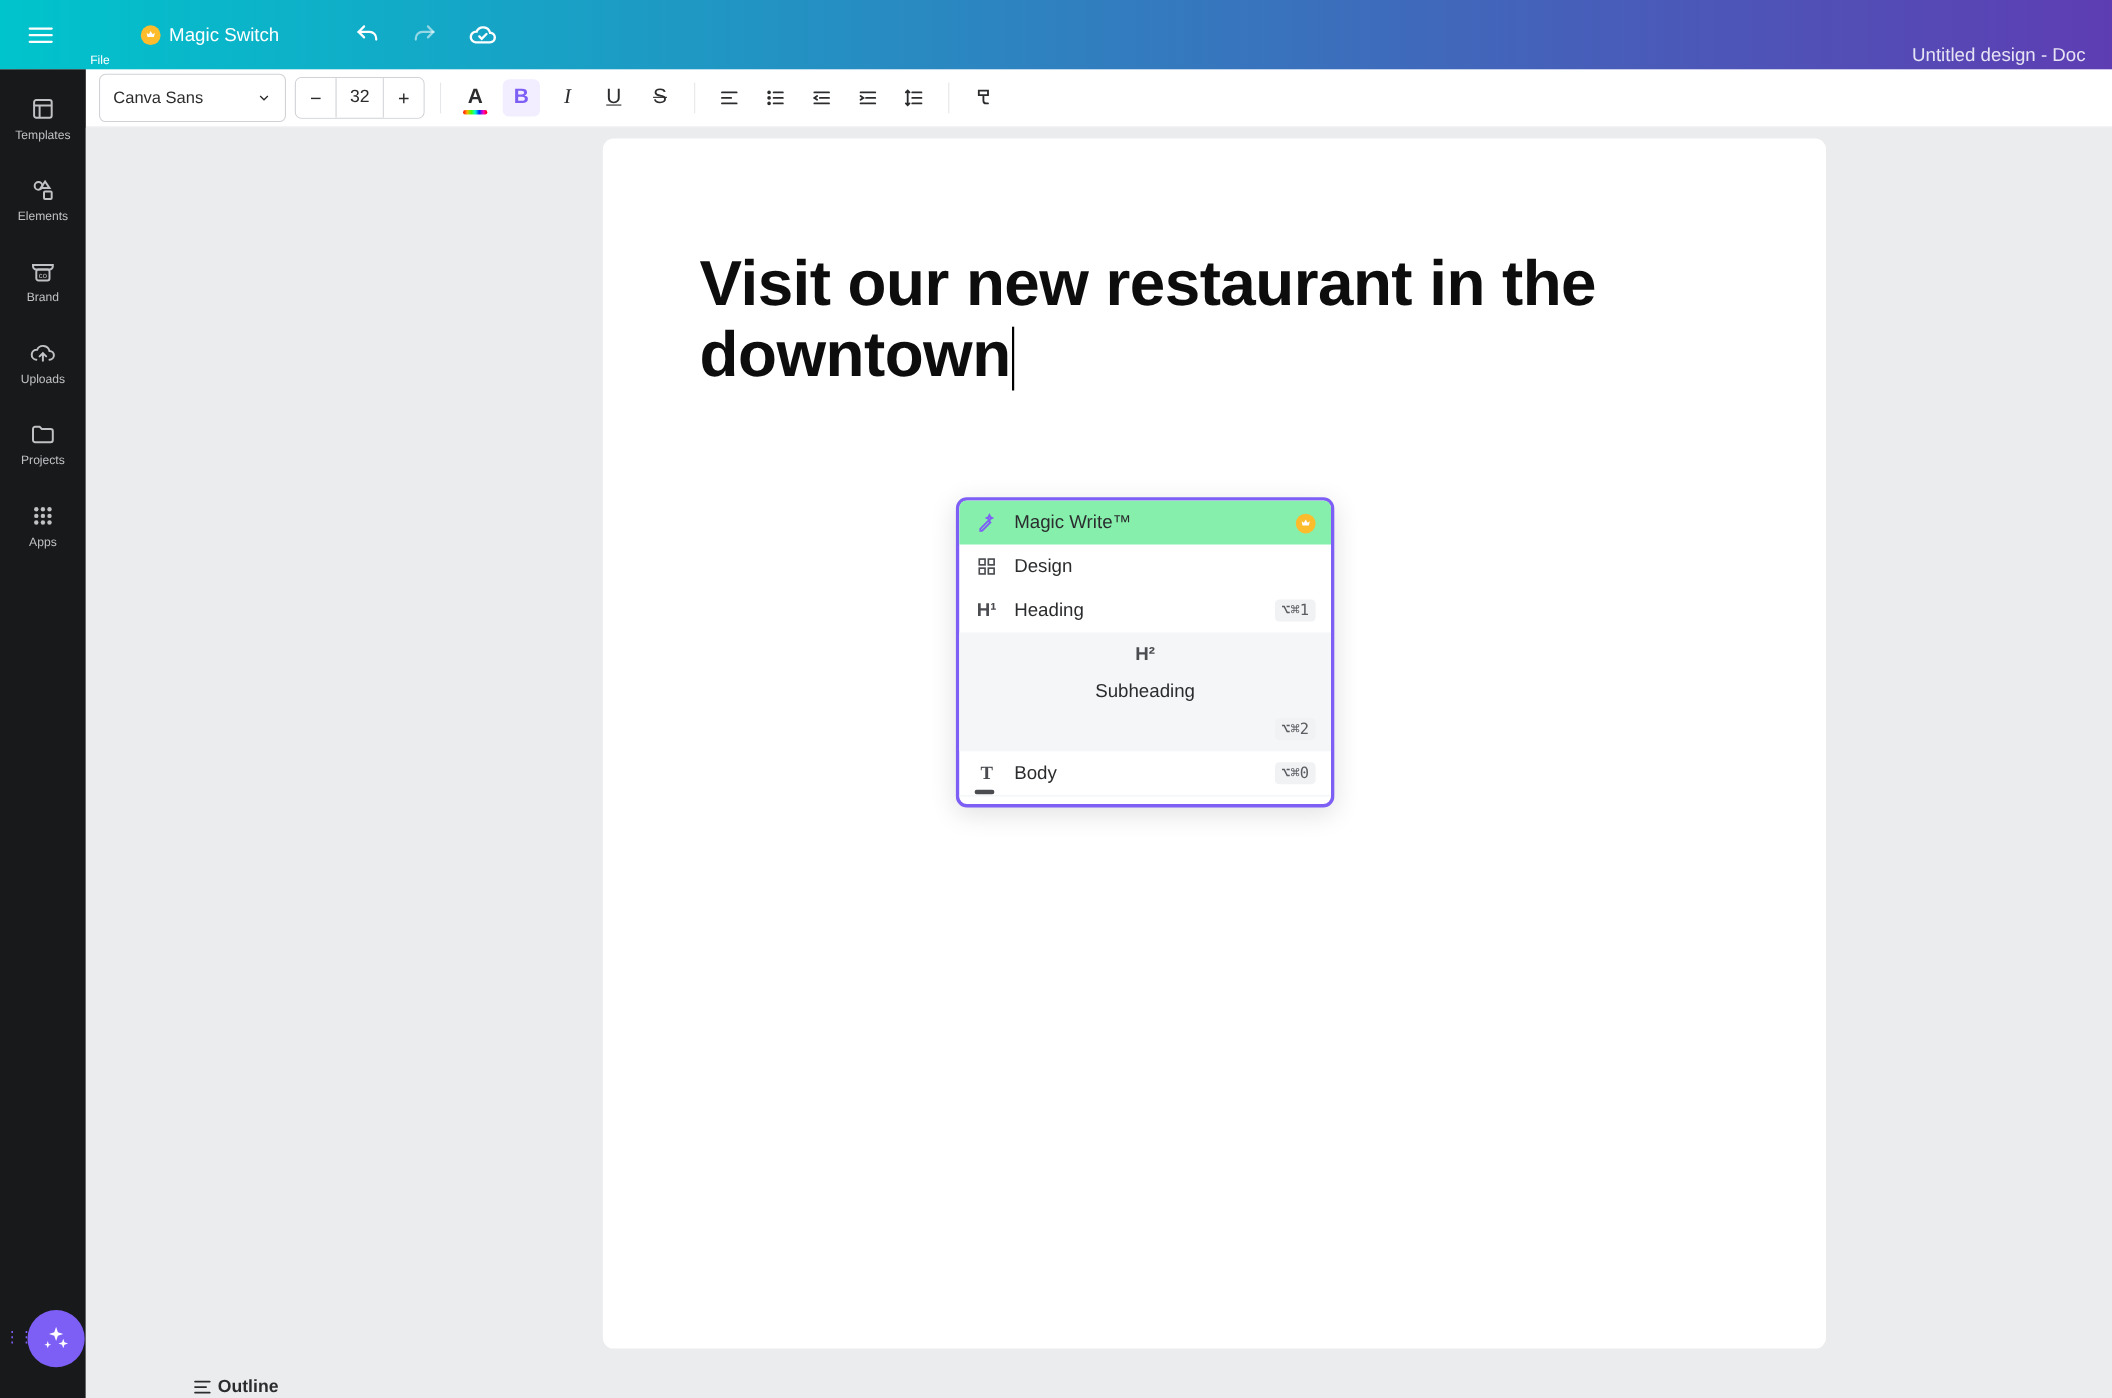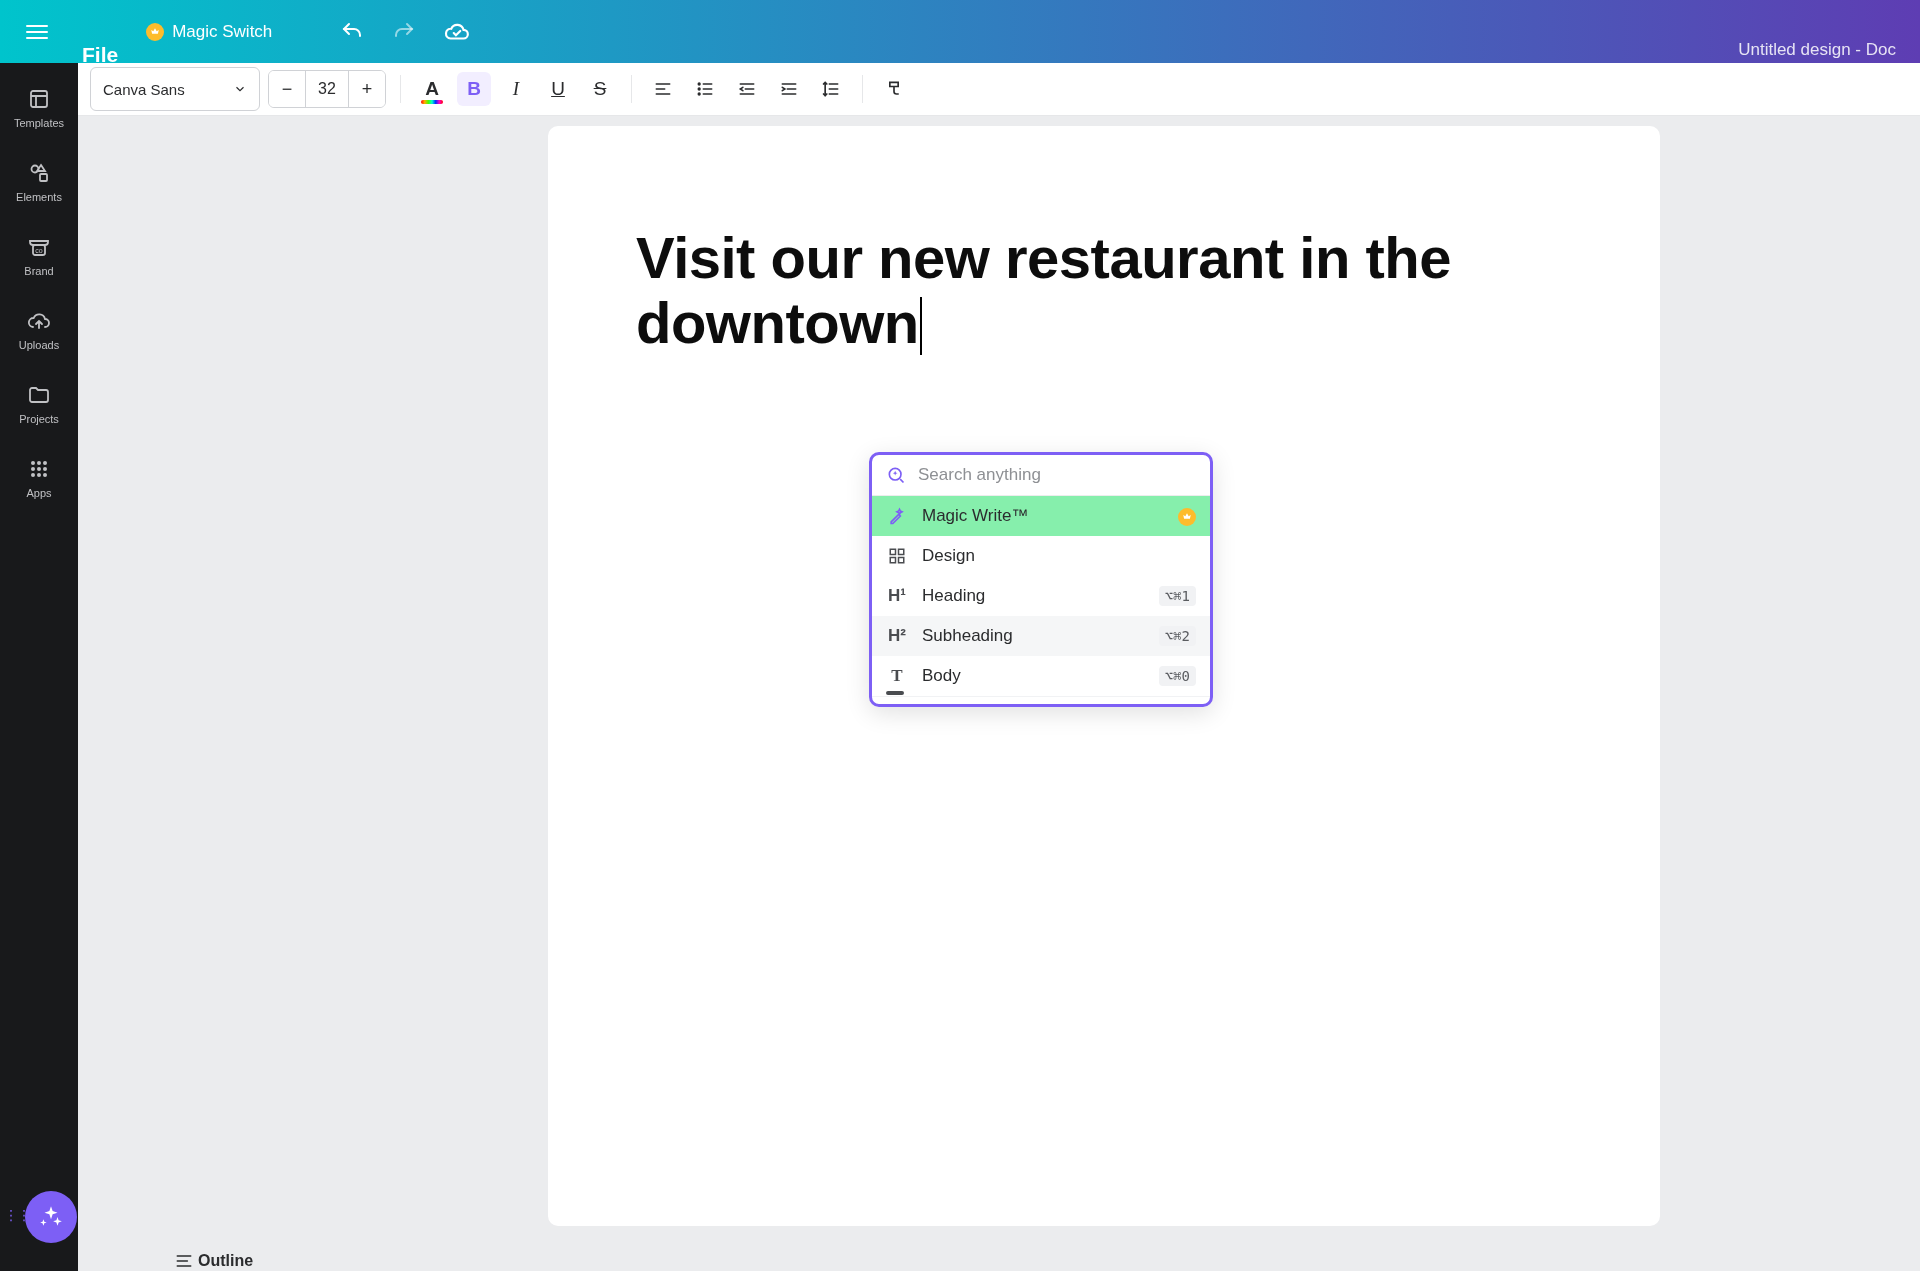--- a/index.html
+++ b/index.html
@@ -2,21 +2,21 @@
 <html><head>
 <meta charset="utf-8">
 <style>
 * { margin: 0; padding: 0; box-sizing: border-box; font-family: -apple-system, BlinkMacSystemFont, 'Segoe UI', sans-serif; }
 body { width: 1920px; height: 1271px; overflow: hidden; background: #fff; position: relative; }
 
 .top-bar { height: 63px; background: linear-gradient(90deg, #00c4cc 0%, #5e3db3 100%); display: flex; align-items: center; padding: 0 20px; color: #fff; position: relative; }
 .top-bar-left { display: flex; align-items: center; gap: 28px; }
 .hamburger { display: flex; flex-direction: column; gap: 4px; cursor: pointer; padding: 6px; }
 .hamburger span { width: 22px; height: 2px; background: #fff; border-radius: 1px; }
-.file-btn { font-size: 21px; font-weight: 700; cursor: pointer; margin-top: 46px; }
+.file-btn { font-size: 11px; font-weight: 400; cursor: pointer; margin-top: 46px; }
 .magic-switch { display: flex; align-items: center; gap: 8px; font-size: 17px; font-weight: 500; cursor: pointer; }
 .crown-small { width: 18px; height: 18px; border-radius: 50%; background: #fdbc2c; display: inline-flex; align-items: center; justify-content: center; font-size: 10px; }
 .top-icons { display: flex; align-items: center; gap: 28px; margin-left: 40px; }
 .top-icon { cursor: pointer; display: flex; }
 .design-title { position: absolute; right: 24px; font-size: 17px; color: rgba(255,255,255,0.85); margin-top: 36px; }
 
 .main-wrap { display: flex; height: calc(100% - 63px); }
 .sidebar { width: 78px; background: #18191b; display: flex; flex-direction: column; align-items: center; padding-top: 14px; gap: 12px; position: relative; }
 .side-item { width: 68px; display: flex; flex-direction: column; align-items: center; gap: 6px; padding: 10px 0; cursor: pointer; color: #c0c1c4; border-radius: 8px; }
 .side-label { font-size: 11px; }
@@ -39,21 +39,21 @@
 .page { position: absolute; left: 470px; top: 10px; width: 1112px; min-height: 1100px; background: #fff; border-radius: 10px; padding: 100px 88px; }
 .doc-heading { font-size: 58px; font-weight: 800; line-height: 1.12; color: #0d0d0d; letter-spacing: -0.5px; }
 .cursor-caret { display: inline-block; width: 2px; height: 58px; background: #000; vertical-align: text-bottom; margin-left: 1px; }
 
 .popup { position: absolute; left: 791px; top: 336px; width: 344px; background: #fff; border: 3px solid #7d5ff5; border-radius: 10px; box-shadow: 0 6px 24px rgba(0,0,0,0.12); overflow: hidden; }
 .popup-search { display: flex; align-items: center; gap: 12px; padding: 10px 14px; border-bottom: 1px solid #eceded; }
 .popup-search input { border: none; outline: none; font-size: 17px; flex: 1; color: #2b2c2e; }
 .popup-search input::placeholder { color: #8e9094; }
 .popup-item { display: flex; align-items: center; gap: 14px; padding: 10px 14px; cursor: pointer; font-size: 17px; color: #2b2c2e; }
 .popup-item.highlight { background: #86efac; align-items: flex-end; }
-.popup-item.hover { background: #f5f6f7; }
+.popup-item.hover { background: #f5f6f7; flex-direction: column; }
 .popup-item .shortcut { margin-left: auto; font-size: 14px; color: #5a5c60; background: #f1f2f4; padding: 2px 6px; border-radius: 4px; font-family: ui-monospace, monospace; }
 .crown-badge { margin-left: auto; width: 18px; height: 18px; border-radius: 50%; background: #fdbc2c; display: flex; align-items: center; justify-content: center; }
 .popup-icon { width: 22px; display: flex; justify-content: center; font-weight: 700; color: #4a4c50; }
 .popup-peek { height: 8px; border-top: 1px solid #f1f2f4; display:flex; align-items:flex-start; padding: 0 14px;}
 .popup-peek-icon { width: 18px; height: 4px; border: 2px solid #4a4c50; border-radius: 2px; margin-top: -6px;}
 
 .outline-bar { position: absolute; left: 96px; bottom: 0px; display: flex; align-items: center; gap: 4px; color: #2b2c2e; font-weight: 600; font-size: 16px; }
 
 svg { display: block; }
 </style>
@@ -227,28 +227,20 @@
           </svg>
       </div>
     </div>
 
     <div class="canvas-area">
       <div class="page">
         <h1 class="doc-heading"><span>Visit our new restaurant in the downtown</span><span class="cursor-caret"></span></h1>
       </div>
 
       <div class="popup">
-        <div class="popup-search">
-          <svg width="20" height="20" viewBox="0 0 24 24" fill="none" stroke="#7d5ff5" stroke-width="2">
-              <circle cx="11" cy="11" r="7"></circle>
-              <path d="M21 21l-4-4"></path>
-              <path d="M11 7l.8 2 2 .8-2 .8-.8 2-.8-2-2-.8 2-.8z" fill="#7d5ff5" stroke="none"></path>
-            </svg>
-          <input type="text" placeholder="Search anything" style="">
-        </div>
         <div class="popup-item highlight">
           <span class="popup-icon">
             <svg width="20" height="20" viewBox="0 0 24 24" fill="none" stroke="#7d5ff5" stroke-width="2">
                 <path d="M15 4l1 2 2 1-2 1-1 2-1-2-2-1 2-1 1-2zM5 19l9-9 2 2-9 9H5v-2z"></path>
               </svg>
           </span>
           <span>Magic Write™</span>
           <span class="crown-badge">
             <svg width="10" height="10" viewBox="0 0 24 24" fill="#fff">
                 <path d="M5 16l-2-9 5 3 4-7 4 7 5-3-2 9H5z"></path>

